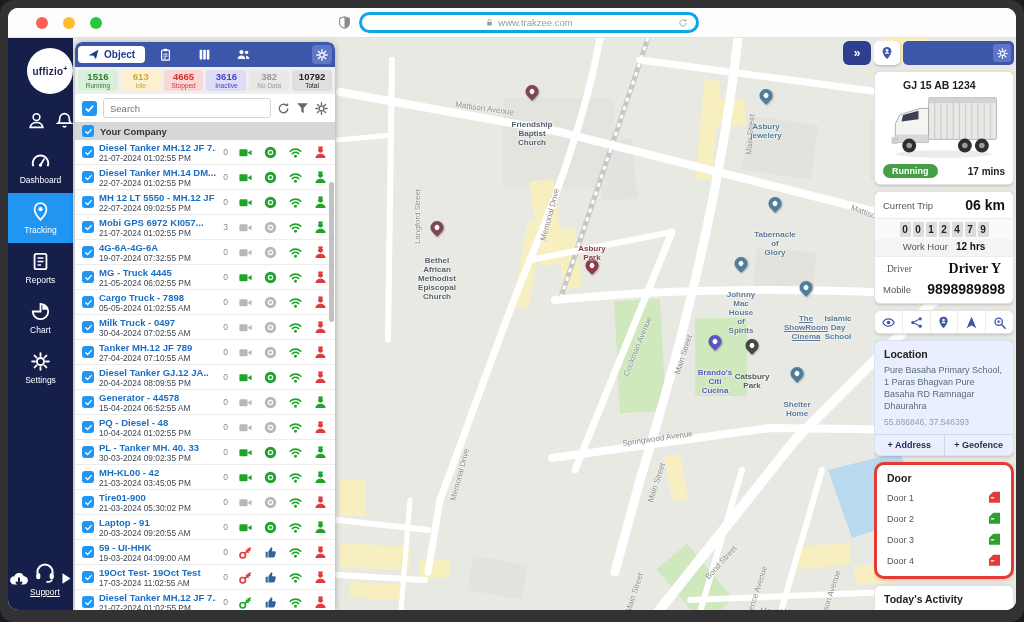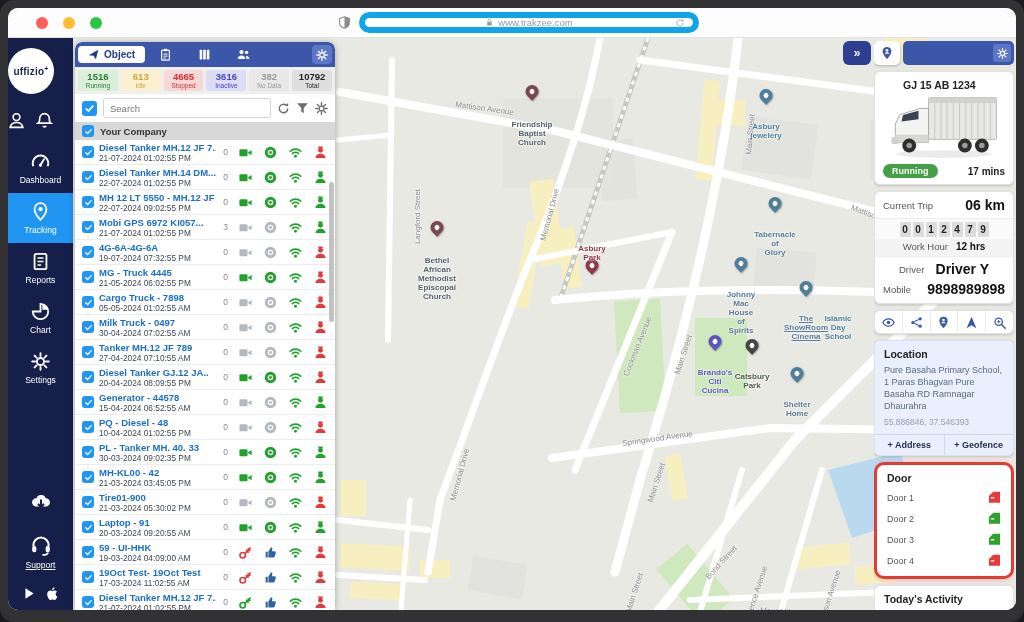--- a/index.html
+++ b/index.html
@@ -5,34 +5,34 @@
   html,body{margin:0;padding:0;background:#1b1b1d;}
   *{box-sizing:border-box;}
   .stage{position:relative;width:1024px;height:622px;background:#323234;border-radius:14px;overflow:hidden;font-family:"Liberation Sans",sans-serif;}
   .window{position:absolute;left:8px;top:8px;width:1008px;height:602px;background:#fff;border-radius:10px;overflow:hidden;}
   
   .titlebar{position:relative;height:30px;background:#fdfdfd;border-bottom:1px solid #e3e3e3;display:flex;align-items:center;}
   .lights{display:flex;gap:15px;margin-left:28px;}
   .light{width:12px;height:12px;border-radius:50%;}
   .urlwrap{position:absolute;left:330px;display:flex;align-items:center;gap:8px;}
   .shield{color:#8a8a8a;display:flex;}
-  .urlbar{width:340px;height:21px;border:6px solid #0ea5e9;border-radius:11px;background:#fff;display:flex;align-items:center;justify-content:center;position:relative;color:#9a9a9a;font-size:9.5px;gap:4px;}
+  .urlbar{width:340px;height:21px;border:3px solid #0ea5e9;border-radius:11px;background:#fff;display:flex;align-items:center;justify-content:center;position:relative;color:#9a9a9a;font-size:9.5px;gap:4px;}
   .urlbar .reload{position:absolute;right:8px;color:#9a9a9a;display:flex;}
   
   .content{position:absolute;left:0;top:30px;right:0;bottom:0;}
   
-  .sidebar{position:absolute;left:0;top:0;bottom:0;width:65px;background:#161f4a;display:flex;flex-direction:column;align-items:flex-start;color:#fff;}
+  .sidebar{position:absolute;left:0;top:0;bottom:0;width:65px;background:#161f4a;display:flex;flex-direction:column;align-items:flex-end;color:#fff;}
   .logo{width:46px;height:46px;background:#fff;border-radius:50%;margin-top:10px;display:flex;align-items:center;justify-content:center;font-size:10px;font-weight:bold;color:#1a2150;letter-spacing:.2px;}
   .logo span::after{content:"+";font-size:7px;vertical-align:super;}
   .sb-top{display:flex;gap:11px;margin-top:18px;color:#fff;}
   nav.sb-nav{width:100%;margin-top:14px;display:flex;flex-direction:column;}
   .sb-item{width:100%;padding:9px 0 8px;display:flex;flex-direction:column;align-items:center;gap:4px;cursor:pointer;}
   .sb-item.active{background:#2095f2;}
   .sb-label{font-size:8.5px;color:#fff;}
-  .sb-bottom{margin-top:auto;display:flex;flex-direction:column;align-items:center;gap:12px;padding-bottom:8px;width:100%;text-decoration:underline;}
+  .sb-bottom{margin-top:auto;display:flex;flex-direction:row;align-items:center;gap:0;padding-bottom:8px;width:100%;text-decoration:underline;}
   .sb-bottom .sb-item{padding:5px 0;}
   .store-row{display:flex;gap:10px;align-items:center;padding-bottom:2px;}
   
   .map{position:absolute;left:65px;top:0;right:0;bottom:0;background:#e9e9e4;overflow:hidden;}
   .map svg{position:absolute;left:0;top:0;}
   .mlabel{position:absolute;font-size:8px;color:#8c8c8c;white-space:nowrap;transform-origin:center;text-shadow:0 0 2px #fff,0 0 2px #fff;}
   .poi{position:absolute;text-align:center;font-size:8px;font-weight:bold;line-height:9px;text-shadow:0 0 2px #fff,0 0 3px #fff;transform:translateX(-50%);}
   .pin{position:absolute;width:13px;height:13px;border-radius:50% 50% 50% 0;transform:translateX(-50%) rotate(-45deg);box-shadow:0 1px 2px rgba(0,0,0,.35);}
   .pin::after{content:"";position:absolute;left:4px;top:4px;width:5px;height:5px;background:#fff;border-radius:50%;}
   
@@ -1278,21 +1278,21 @@
               <span>2</span>
               <span>4</span>
               <span>7</span>
               <span>9</span>
             </div>
           <div class="workrow">
             <span>Work Hour</span>
             <b>12 hrs</b>
           </div>
           <div class="divline"></div>
-          <div class="trow" style="padding:4px 24px;">
+          <div class="trow" style="padding:4px 12px;font-family:Liberation Serif, serif;">
             <span class="tl">Driver</span>
             <span class="tv">Driver Y</span>
           </div>
           <div class="trow" style="padding:0 8px 6px;">
             <span class="tl">Mobile</span>
             <span class="tv">9898989898</span>
           </div>
         </div>
 
         <div class="card actionbar" id="actionBar">

